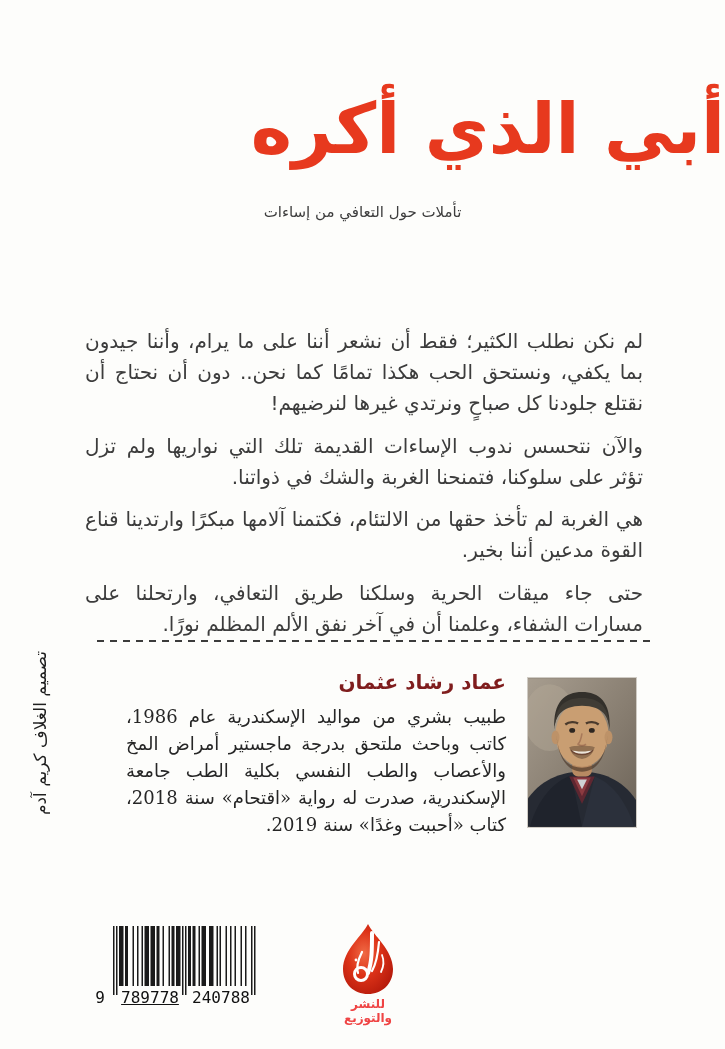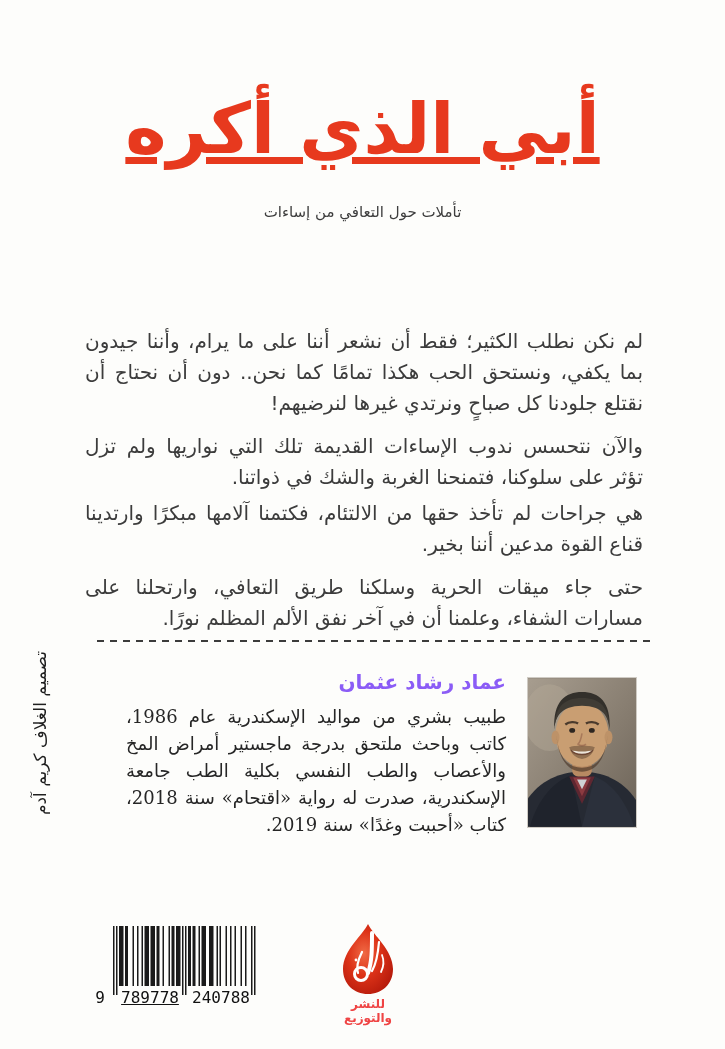--- a/index.html
+++ b/index.html
@@ -4,47 +4,46 @@
 <style>
   html,body{margin:0;padding:0;}
   body{
     width:725px;height:1049px;position:relative;overflow:hidden;
     background:#fdfdfb;
     font-family:"DejaVu Sans", sans-serif;
   }
   .abs{position:absolute;}
   
   .book-title{
-    top:84px;left:0;width:725px;text-align:center;
+    top:84px;left:0;width:725px;
     font-size:70px;font-weight:bold;color:#e7391e;line-height:1.3;
     direction:rtl;
-    text-decoration:underline;
   }
   .book-subtitle{
     top:196px;left:0;width:725px;text-align:center;
     font-size:15px;color:#3d3d3d;line-height:32px;direction:rtl;
   }
   
   .blurb{
     top:326px;right:82px;width:558px;direction:rtl;
     font-size:20px;line-height:31px;color:#3c3c3c;text-align:justify;
   }
   .blurb p{margin:0;}
   .blurb p.gap-lg{margin-bottom:12px;}
-  .blurb p.gap-sm{margin-bottom:5px;}
+  .blurb p.gap-sm{margin-bottom:11px;}
   .dash-sep{
     top:640px;right:70px;width:558px;height:2px;
     background:repeating-linear-gradient(90deg,#3b3b3b 0 7px,transparent 7px 13px);
   }
   
   .bio-block{
     top:670px;right:219px;width:412px;direction:rtl;color:#222;
   }
   .bio-name{
-    font-size:20px;font-weight:bold;margin:0 0 9px 0;color:#8b5cf6;
+    font-size:20px;font-weight:bold;margin:0 0 9px 0;color:#7f1d1d;
     font-family:"DejaVu Serif","DejaVu Sans",serif;
   }
   .bio-text{
     font-size:18px;line-height:27px;text-align:justify;
     font-family:"DejaVu Serif","DejaVu Sans",serif;color:#262626;margin-left:32px;
   }
   .author-photo{
     left:527px;top:677px;width:110px;height:151px;
     border:1px solid #cfcbc4;box-sizing:border-box;background:#8a8175;
   }
@@ -75,21 +74,21 @@
 
 <div class="abs book-title">أبي الذي أكره</div>
 
 <div class="abs book-subtitle">
   <div>تأملات حول التعافي من إساءات</div>
 </div>
 
 <div class="abs blurb">
   <p class="gap-lg">لم نكن نطلب الكثير؛ فقط أن نشعر أننا على ما يرام، وأننا جيدون بما يكفي، ونستحق الحب هكذا تمامًا كما نحن.. دون أن نحتاج أن نقتلع جلودنا كل صباحٍ ونرتدي غيرها لنرضيهم!</p>
   <p class="gap-sm">والآن نتحسس ندوب الإساءات القديمة تلك التي نواريها ولم تزل تؤثر على سلوكنا، فتمنحنا الغربة والشك في ذواتنا.</p>
-  <p class="gap-lg">هي جراحات لم تأخذ حقها من الالتئام، فكتمنا آلامها مبكرًا وارتدينا قناع القوة مدعين أننا بخير.</p>
+  <p class="gap-lg">هي الغربة لم تأخذ حقها من الالتئام، فكتمنا آلامها مبكرًا وارتدينا قناع القوة مدعين أننا بخير.</p>
   <p>حتى جاء ميقات الحرية وسلكنا طريق التعافي، وارتحلنا على مسارات الشفاء، وعلمنا أن في آخر نفق الألم المظلم نورًا.</p>
 </div>
 
 <div class="abs dash-sep"></div>
 
 <div class="abs bio-block">
   <p class="bio-name">عماد رشاد عثمان</p>
   <div class="bio-text">طبيب بشري من مواليد الإسكندرية عام 1986، كاتب وباحث ملتحق بدرجة ماجستير أمراض المخ والأعصاب والطب النفسي بكلية الطب جامعة الإسكندرية، صدرت له رواية «اقتحام» سنة 2018، كتاب «أحببت وغدًا» سنة 2019.</div>
 </div>
 

